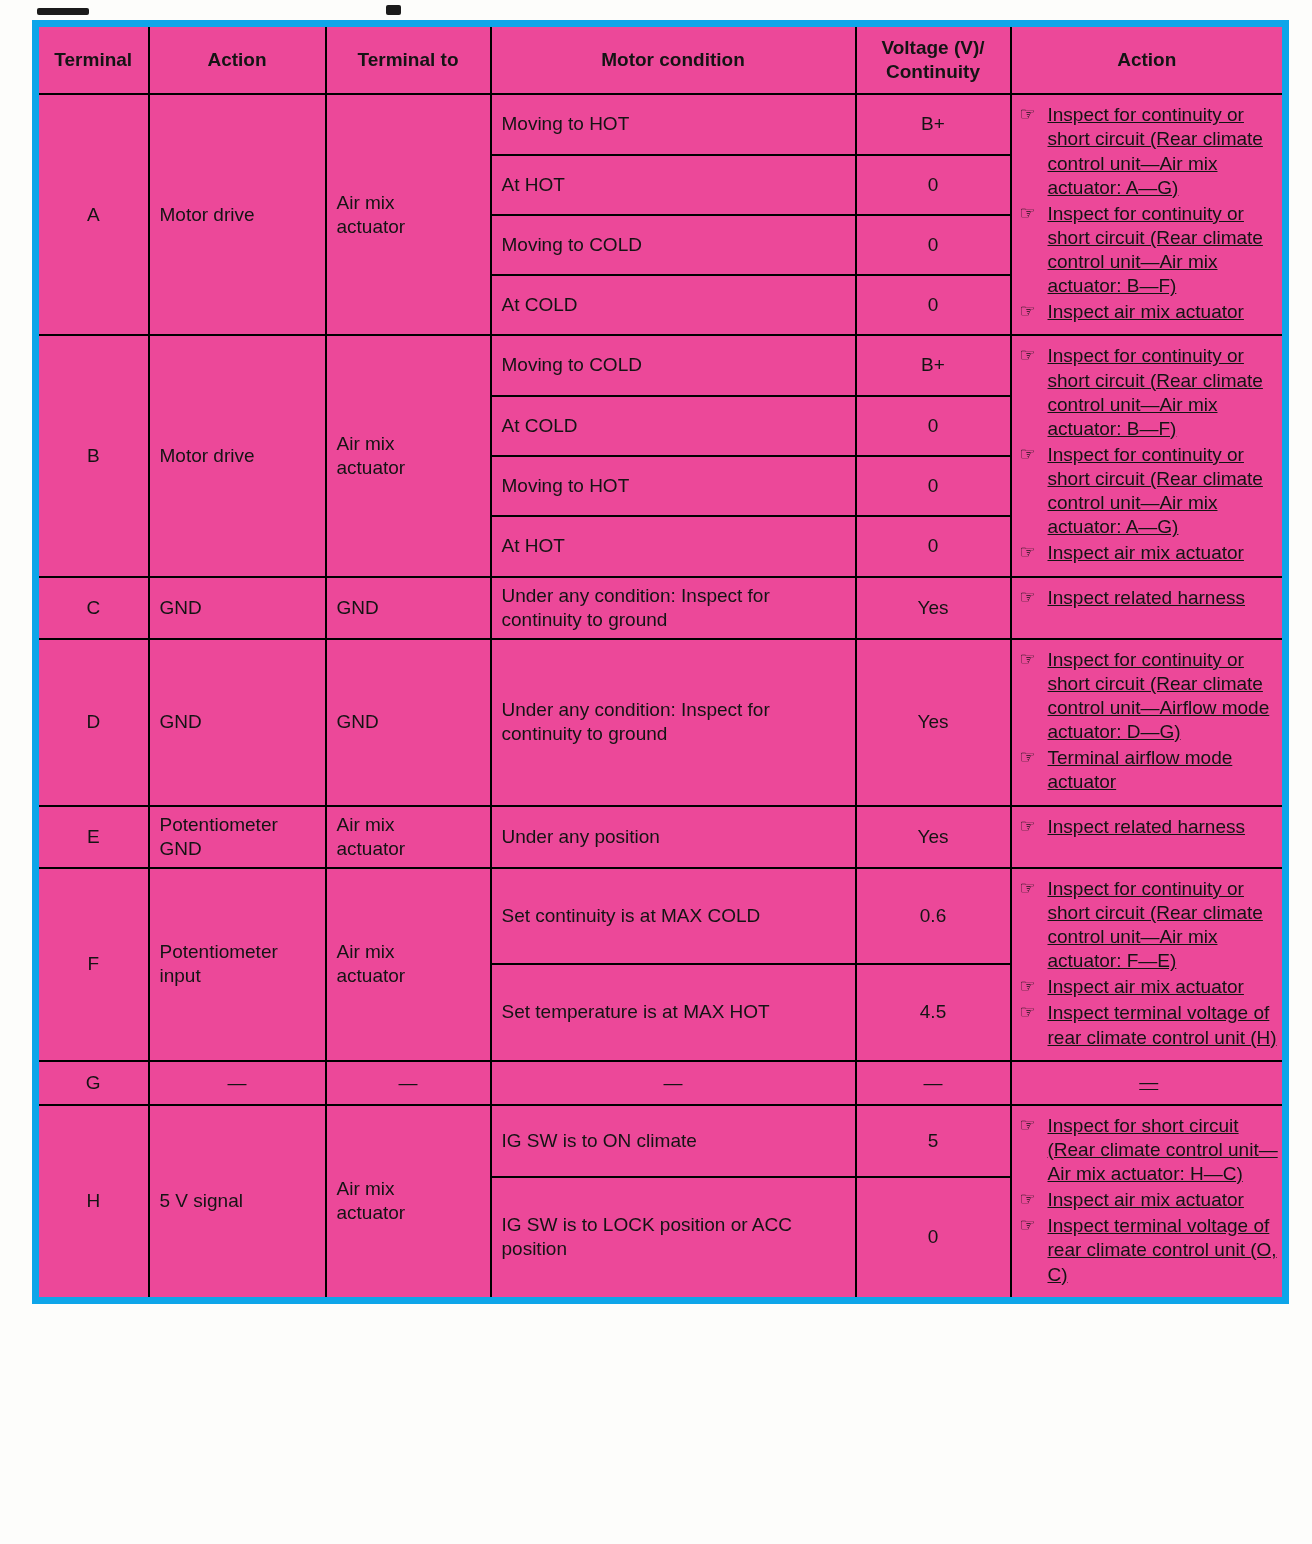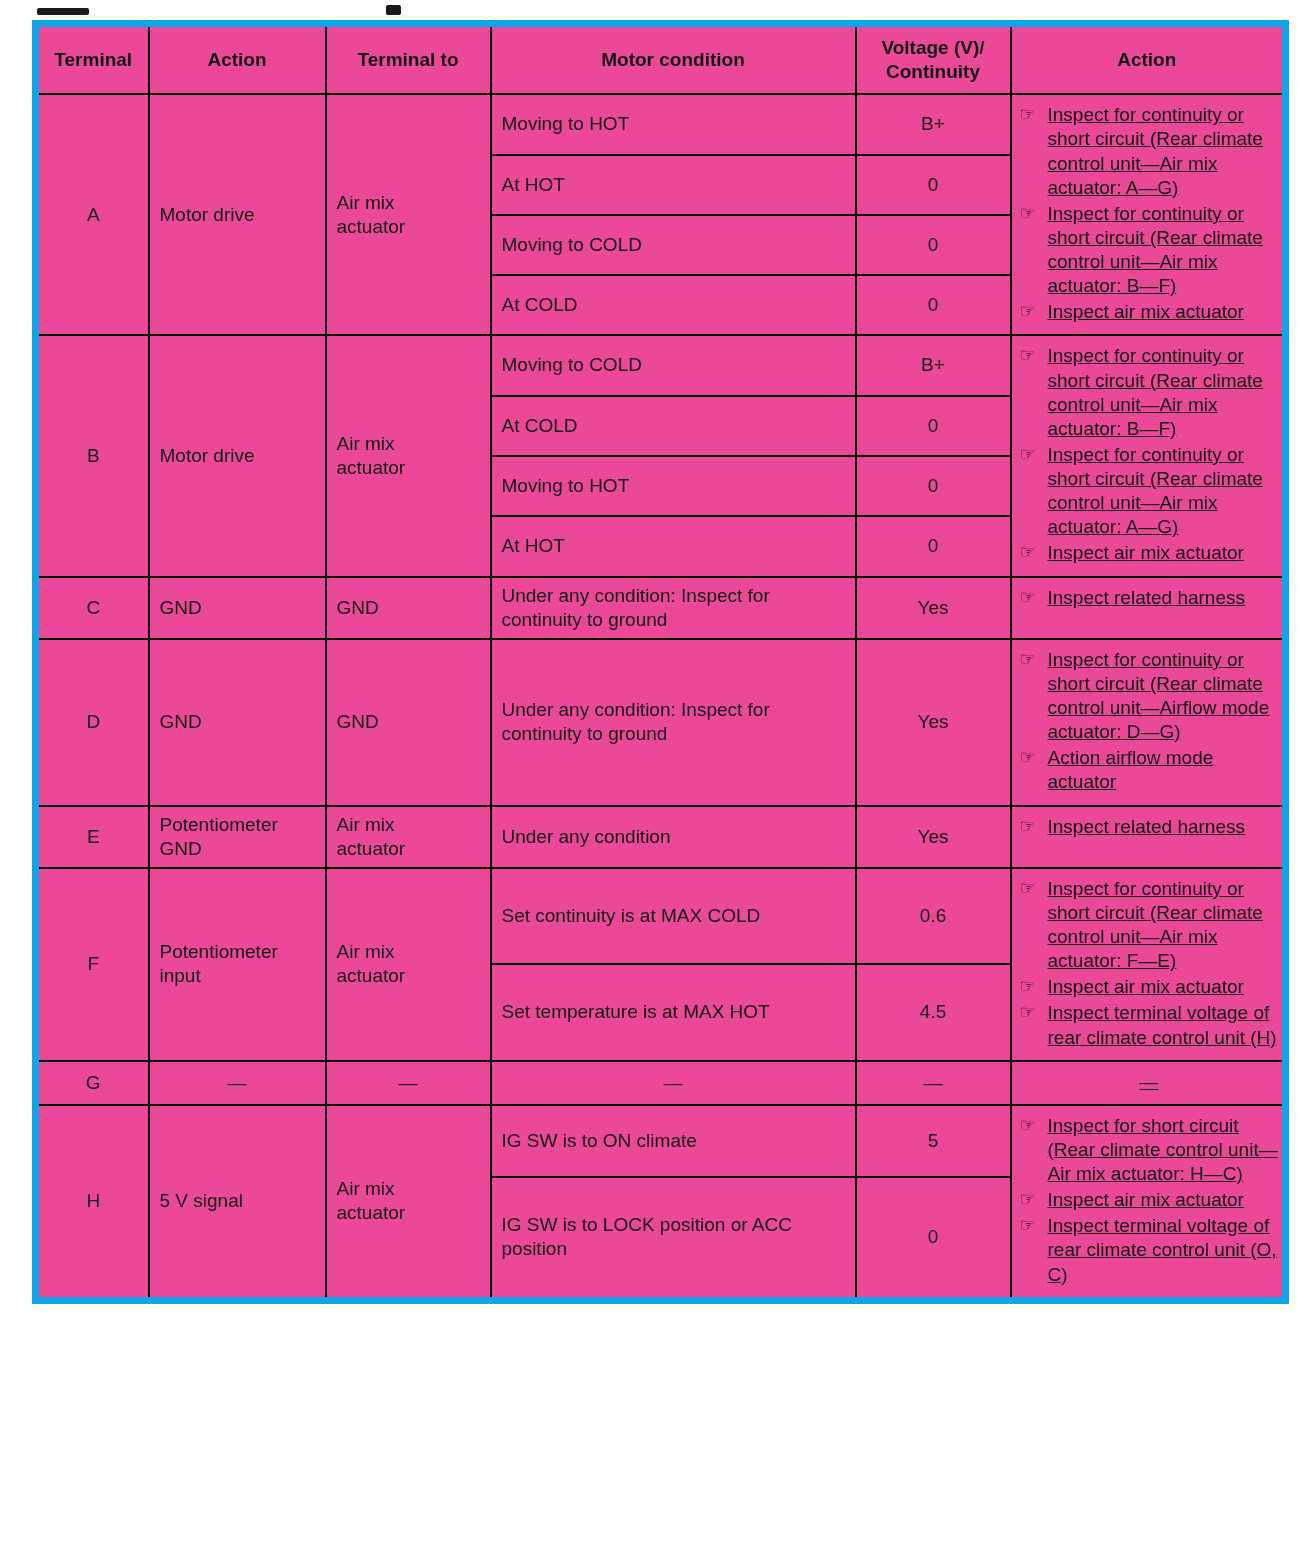--- a/index.html
+++ b/index.html
@@ -132,28 +132,28 @@
           <td class="test-condition-cell">Under any condition: Inspect for continuity to ground</td>
           <td class="center">Yes</td>
           <td rowspan="1" class="action-cell"><div class="action-item"><span class="pointer-icon">☞</span><span class="action-text">Inspect related harness</span></div></td>
         </tr>
         <tr>
           <td class="center">D</td>
           <td>GND</td>
           <td>GND</td>
           <td class="test-condition-cell">Under any condition: Inspect for continuity to ground</td>
           <td class="center">Yes</td>
-          <td rowspan="1" class="action-cell"><div class="action-item"><span class="pointer-icon">☞</span><span class="action-text">Inspect for continuity or short circuit (Rear climate control unit—Airflow mode actuator: D—G)</span></div><div class="action-item"><span class="pointer-icon">☞</span><span class="action-text">Action airflow mode actuator</span></div></td>
+          <td rowspan="1" class="action-cell"><div class="action-item"><span class="pointer-icon">☞</span><span class="action-text">Inspect for continuity or short circuit (Rear climate control unit—Airflow mode actuator: D—G)</span></div><div class="action-item"><span class="pointer-icon">☞</span><span class="action-text">Terminal airflow mode actuator</span></div></td>
         </tr>
         <tr>
           <td class="center">E</td>
           <td>Potentiometer GND</td>
           <td>Air mix
 actuator</td>
-          <td class="test-condition-cell">Under any condition</td>
+          <td class="test-condition-cell">Under any position</td>
           <td class="center">Yes</td>
           <td rowspan="1" class="action-cell"><div class="action-item"><span class="pointer-icon">☞</span><span class="action-text">Inspect related harness</span></div></td>
         </tr>
         <tr>
           <td rowspan="2" class="center">F</td>
           <td rowspan="2">Potentiometer input</td>
           <td rowspan="2">Air mix
 actuator</td>
           <td class="test-condition-cell">Set continuity is at MAX COLD</td>
           <td class="center">0.6</td>

